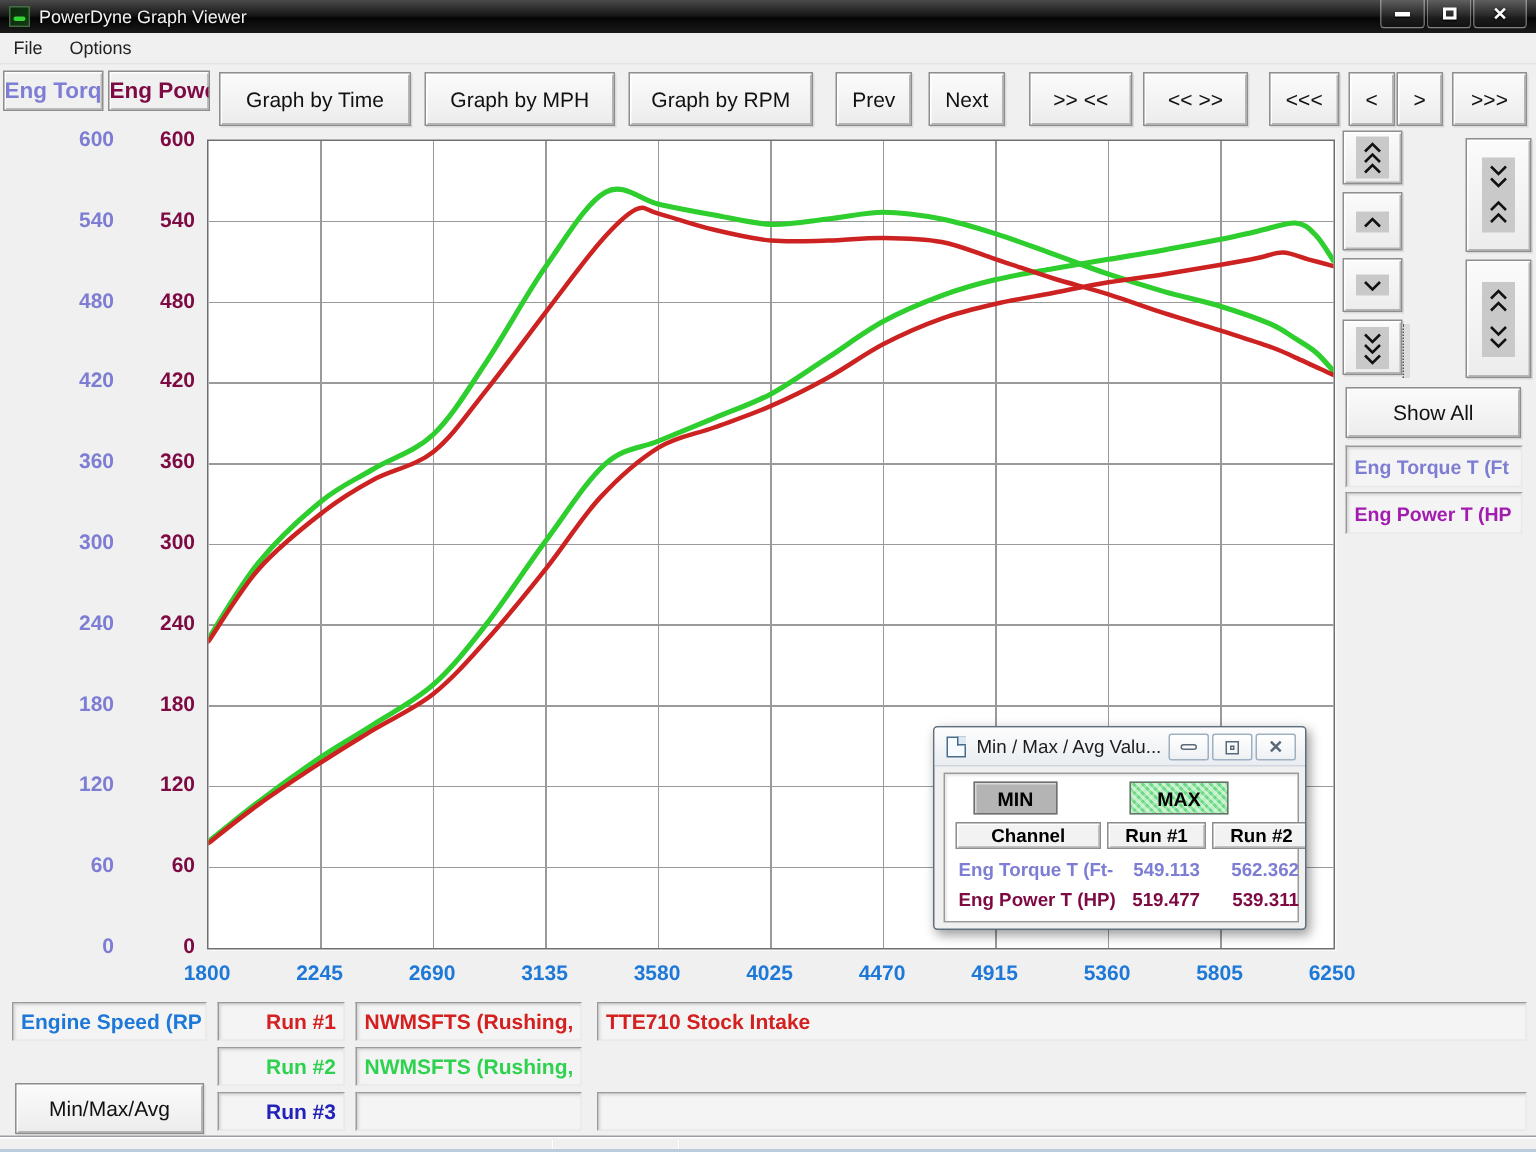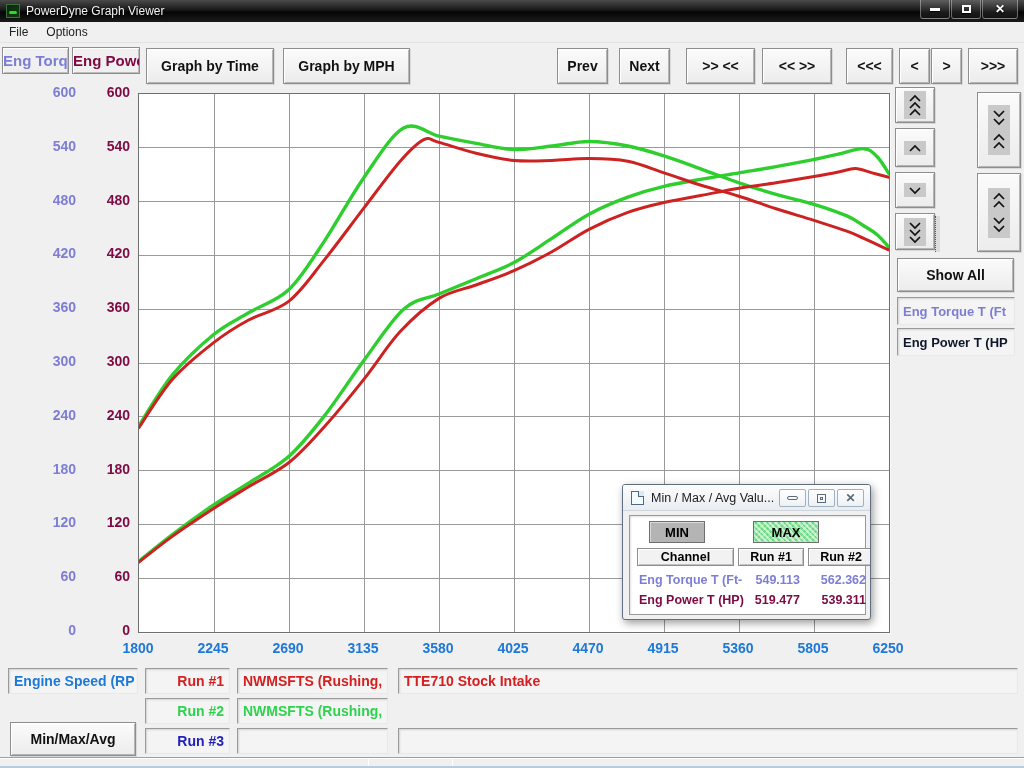--- a/index.html
+++ b/index.html
@@ -25,21 +25,21 @@
   .win-btn.close-b { width:36px; }
   .win-btn .x { color:#fff; font-size:12px; font-weight:bold; text-shadow:0 1px 2px #000; line-height:1; }
 
   
   .menubar { position:absolute; left:0; top:22px; width:1024px; height:21px; background:#f0f0f0;
     border-bottom:1px solid #e3e3e3; display:flex; align-items:center; font-size:12px; color:#222; }
   .menu-item { padding:2px 9px; }
   .sunken { background:#f4f4f4; border:1px solid #9a9a9a; border-bottom-color:#e9e9e9; border-right-color:#e9e9e9;
     box-shadow: inset 1px 1px 2px rgba(0,0,0,.14); }
   .btn3d { position:absolute; display:flex; align-items:center; justify-content:center;
-    font-weight:bold; font-size:14px; color:#111; cursor:default;
+    font-weight:normal; font-size:14px; color:#111; cursor:default;
     background:linear-gradient(#fbfbfb,#ececec); border:1px solid #8e8e8e;
     box-shadow: inset 1px 1px 0 #ffffff, inset -1px -1px 0 #b5b5b5, 1px 1px 0 #d9d9d9; }
 
   
   .axis-tab { position:absolute; top:47px; height:27px; display:flex; align-items:center;
     padding:0 0; font-weight:bold; font-size:15px; overflow:hidden; white-space:nowrap;
     background:#f0f0f0; border:1px solid #8e8e8e; box-shadow: inset 1px 1px 0 #fff, inset -1px -1px 0 #bdbdbd; }
 
   
   #plot { position:absolute; left:138px; top:93px; width:752px; height:540px; background:#fff;
@@ -124,20 +124,21 @@
   <div class="menubar">
     <span class="menu-item">File</span>
     <span class="menu-item">Options</span>
   </div>
 
   <div class="axis-tab" style="left: 2px; width: 67px; color: rgb(125, 125, 212);">Eng Torq</div>
   <div class="axis-tab" style="left: 72px; width: 68px; color: rgb(125, 10, 66);">Eng Powe</div>
 
   <div class="btn3d" style="left:146px; top:48px; width:128px; height:36px;">Graph by Time</div>
   <div class="btn3d" style="left:283px; top:48px; width:127px; height:36px;">Graph by MPH</div>
+  <div class="btn3d" style="left:419px; top:48px; width:123px; height:36px;">Graph by RPM</div>
   <div class="btn3d" style="left:557px; top:48px; width:51px; height:36px;">Prev</div>
   <div class="btn3d" style="left:619px; top:48px; width:51px; height:36px;">Next</div>
   <div class="btn3d" style="left:686px; top:48px; width:69px; height:36px;">&gt;&gt; &lt;&lt;</div>
   <div class="btn3d" style="left:762px; top:48px; width:70px; height:36px;">&lt;&lt; &gt;&gt;</div>
   <div class="btn3d" style="left:846px; top:48px; width:47px; height:36px;">&lt;&lt;&lt;</div>
   <div class="btn3d" style="left:899px; top:48px; width:31px; height:36px;">&lt;</div>
   <div class="btn3d" style="left:931px; top:48px; width:31px; height:36px;">&gt;</div>
   <div class="btn3d" style="left:968px; top:48px; width:50px; height:36px;">&gt;&gt;&gt;</div>
 
   <div id="torque-labels">
@@ -258,21 +259,21 @@
           <polyline points="2,17 7,12 12,17" fill="none" stroke="#111" stroke-width="1.7"></polyline>
           <polyline points="2,28 7,33 12,28" fill="none" stroke="#111" stroke-width="1.7"></polyline>
           <polyline points="2,36 7,41 12,36" fill="none" stroke="#111" stroke-width="1.7"></polyline>
         </svg>
     </span>
   </div>
 
   <div class="btn3d" style="left:897px; top:258px; width:117px; height:34px;">Show All</div>
 
   <div class="b-box sunken" style="left: 897px; top: 297px; width: 118px; height: 28px; font-size: 13px; color: rgb(125, 125, 212);">Eng Torque T (Ft</div>
-  <div class="b-box sunken" style="left: 897px; top: 328px; width: 118px; height: 28px; font-size: 13px; color: #0f172a;">Eng Power T (HP</div>
+  <div class="b-box sunken" style="left: 897px; top: 328px; width: 118px; height: 28px; font-size: 13px; color: #a21caf;">Eng Power T (HP</div>
 
   <div id="minmax-win">
     <div class="mm-titlebar">
       <span class="mm-doc-icon"></span>
       <span>Min / Max / Avg Valu...</span>
       <div style="position:absolute; right:6px; top:4px; display:flex;">
         <div class="mm-btn">
             <span class="bar"></span>
           </div>
         <div class="mm-btn">

